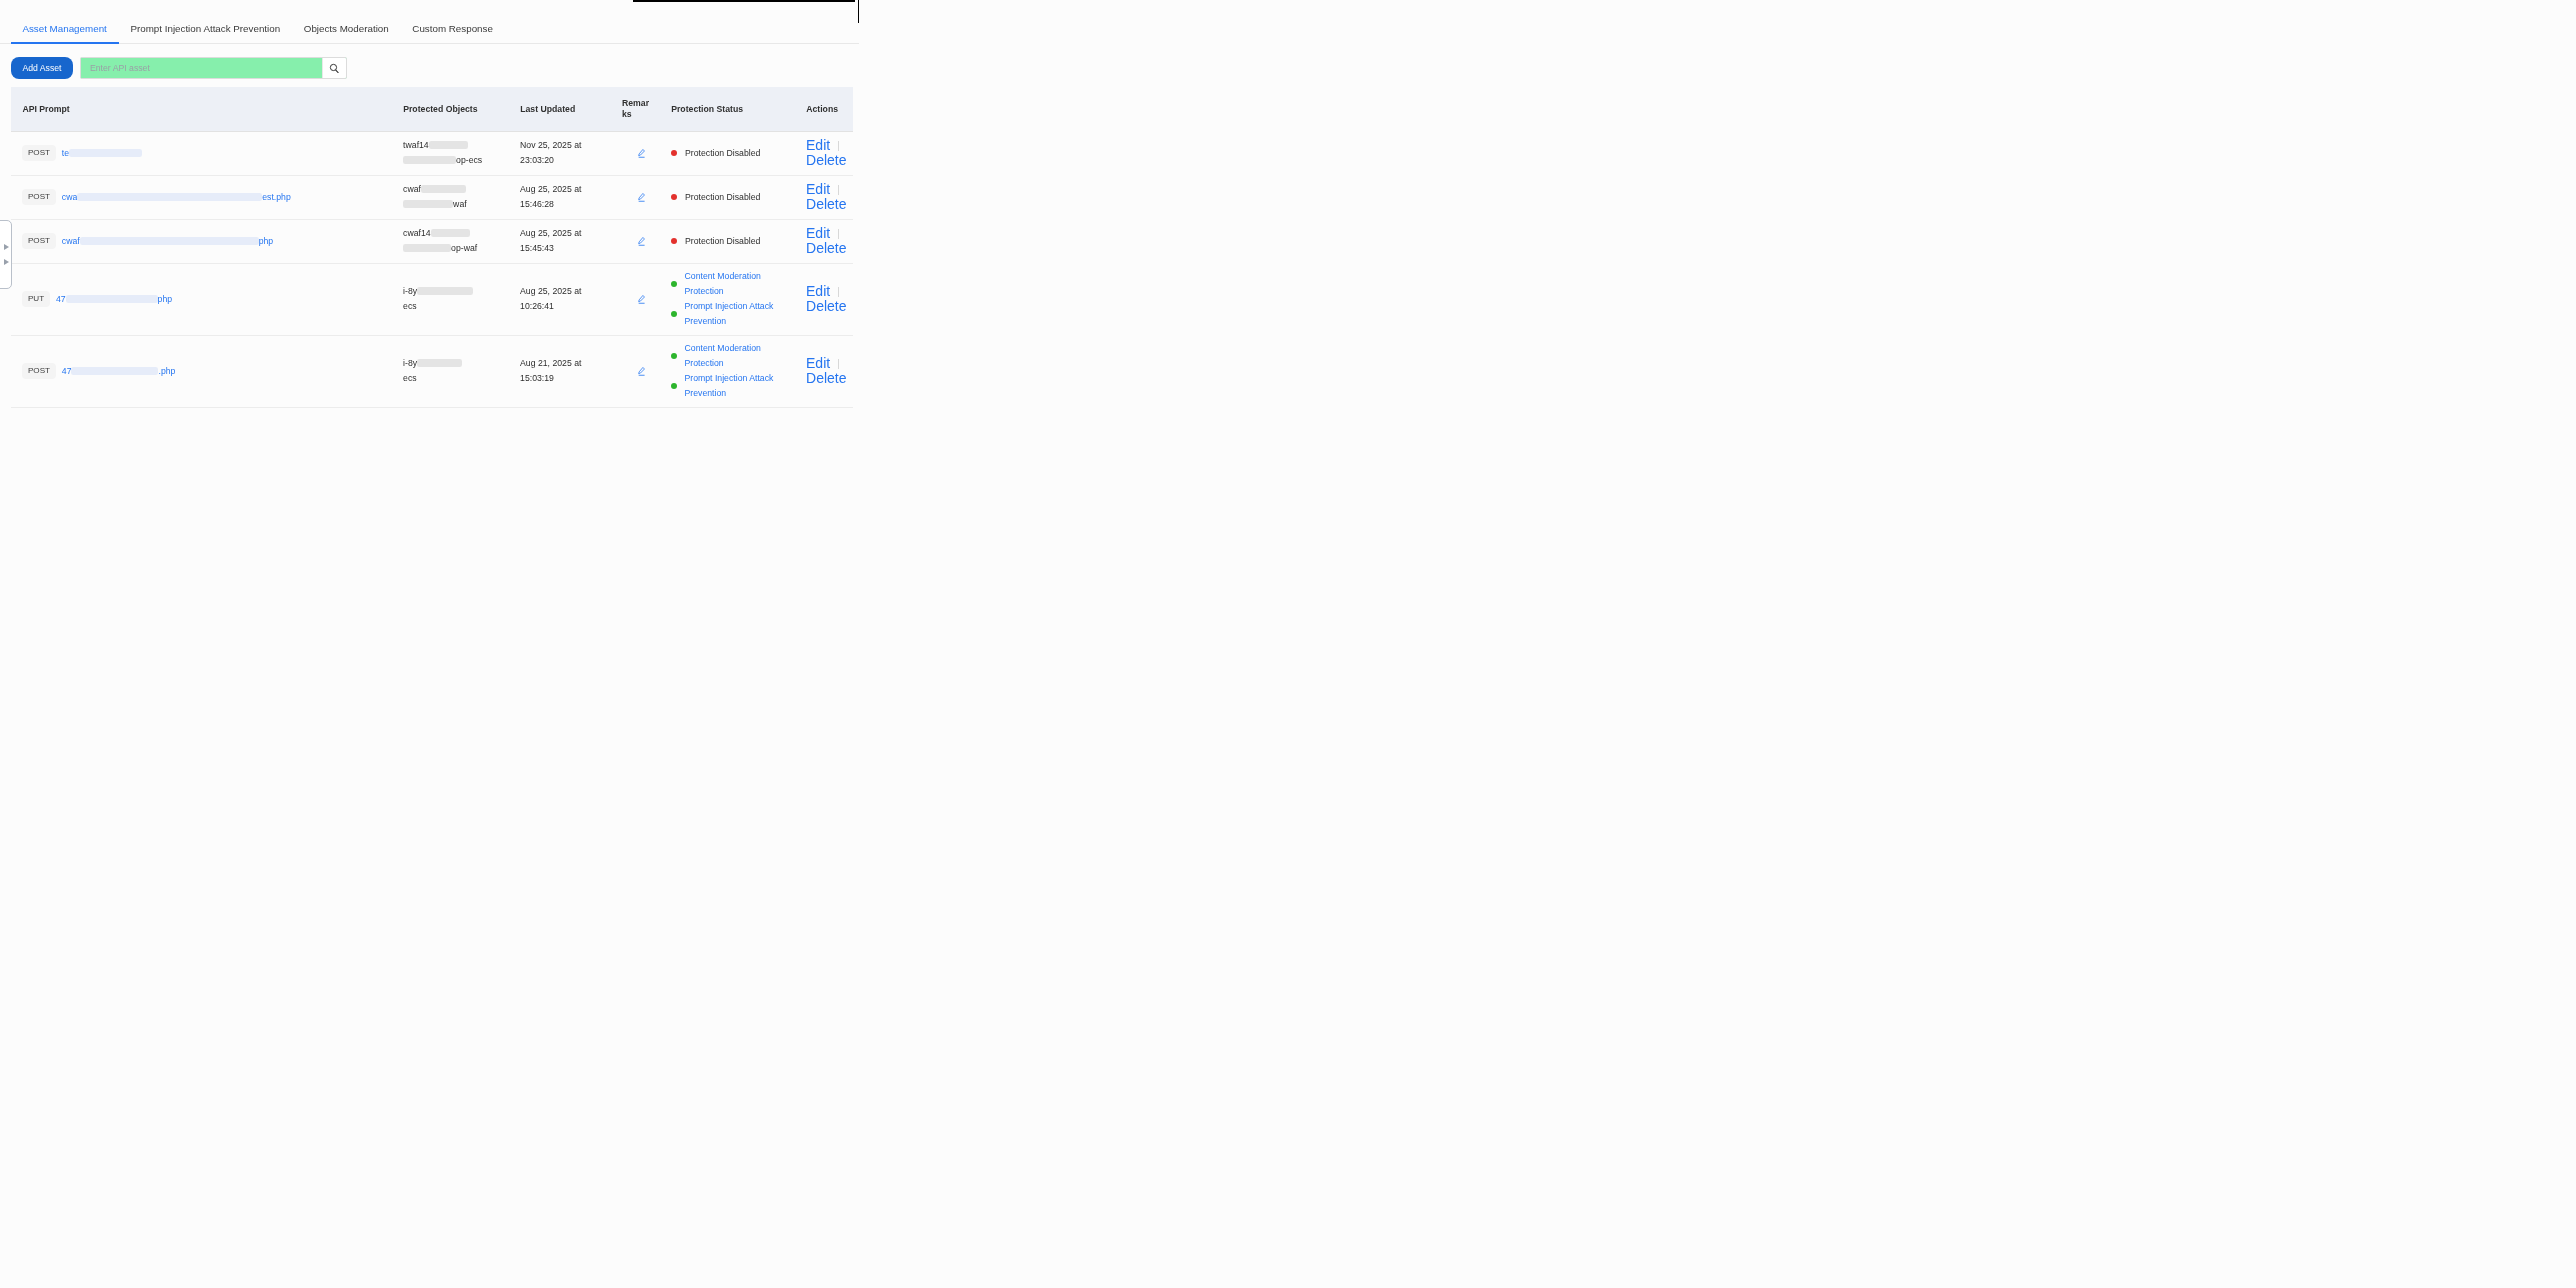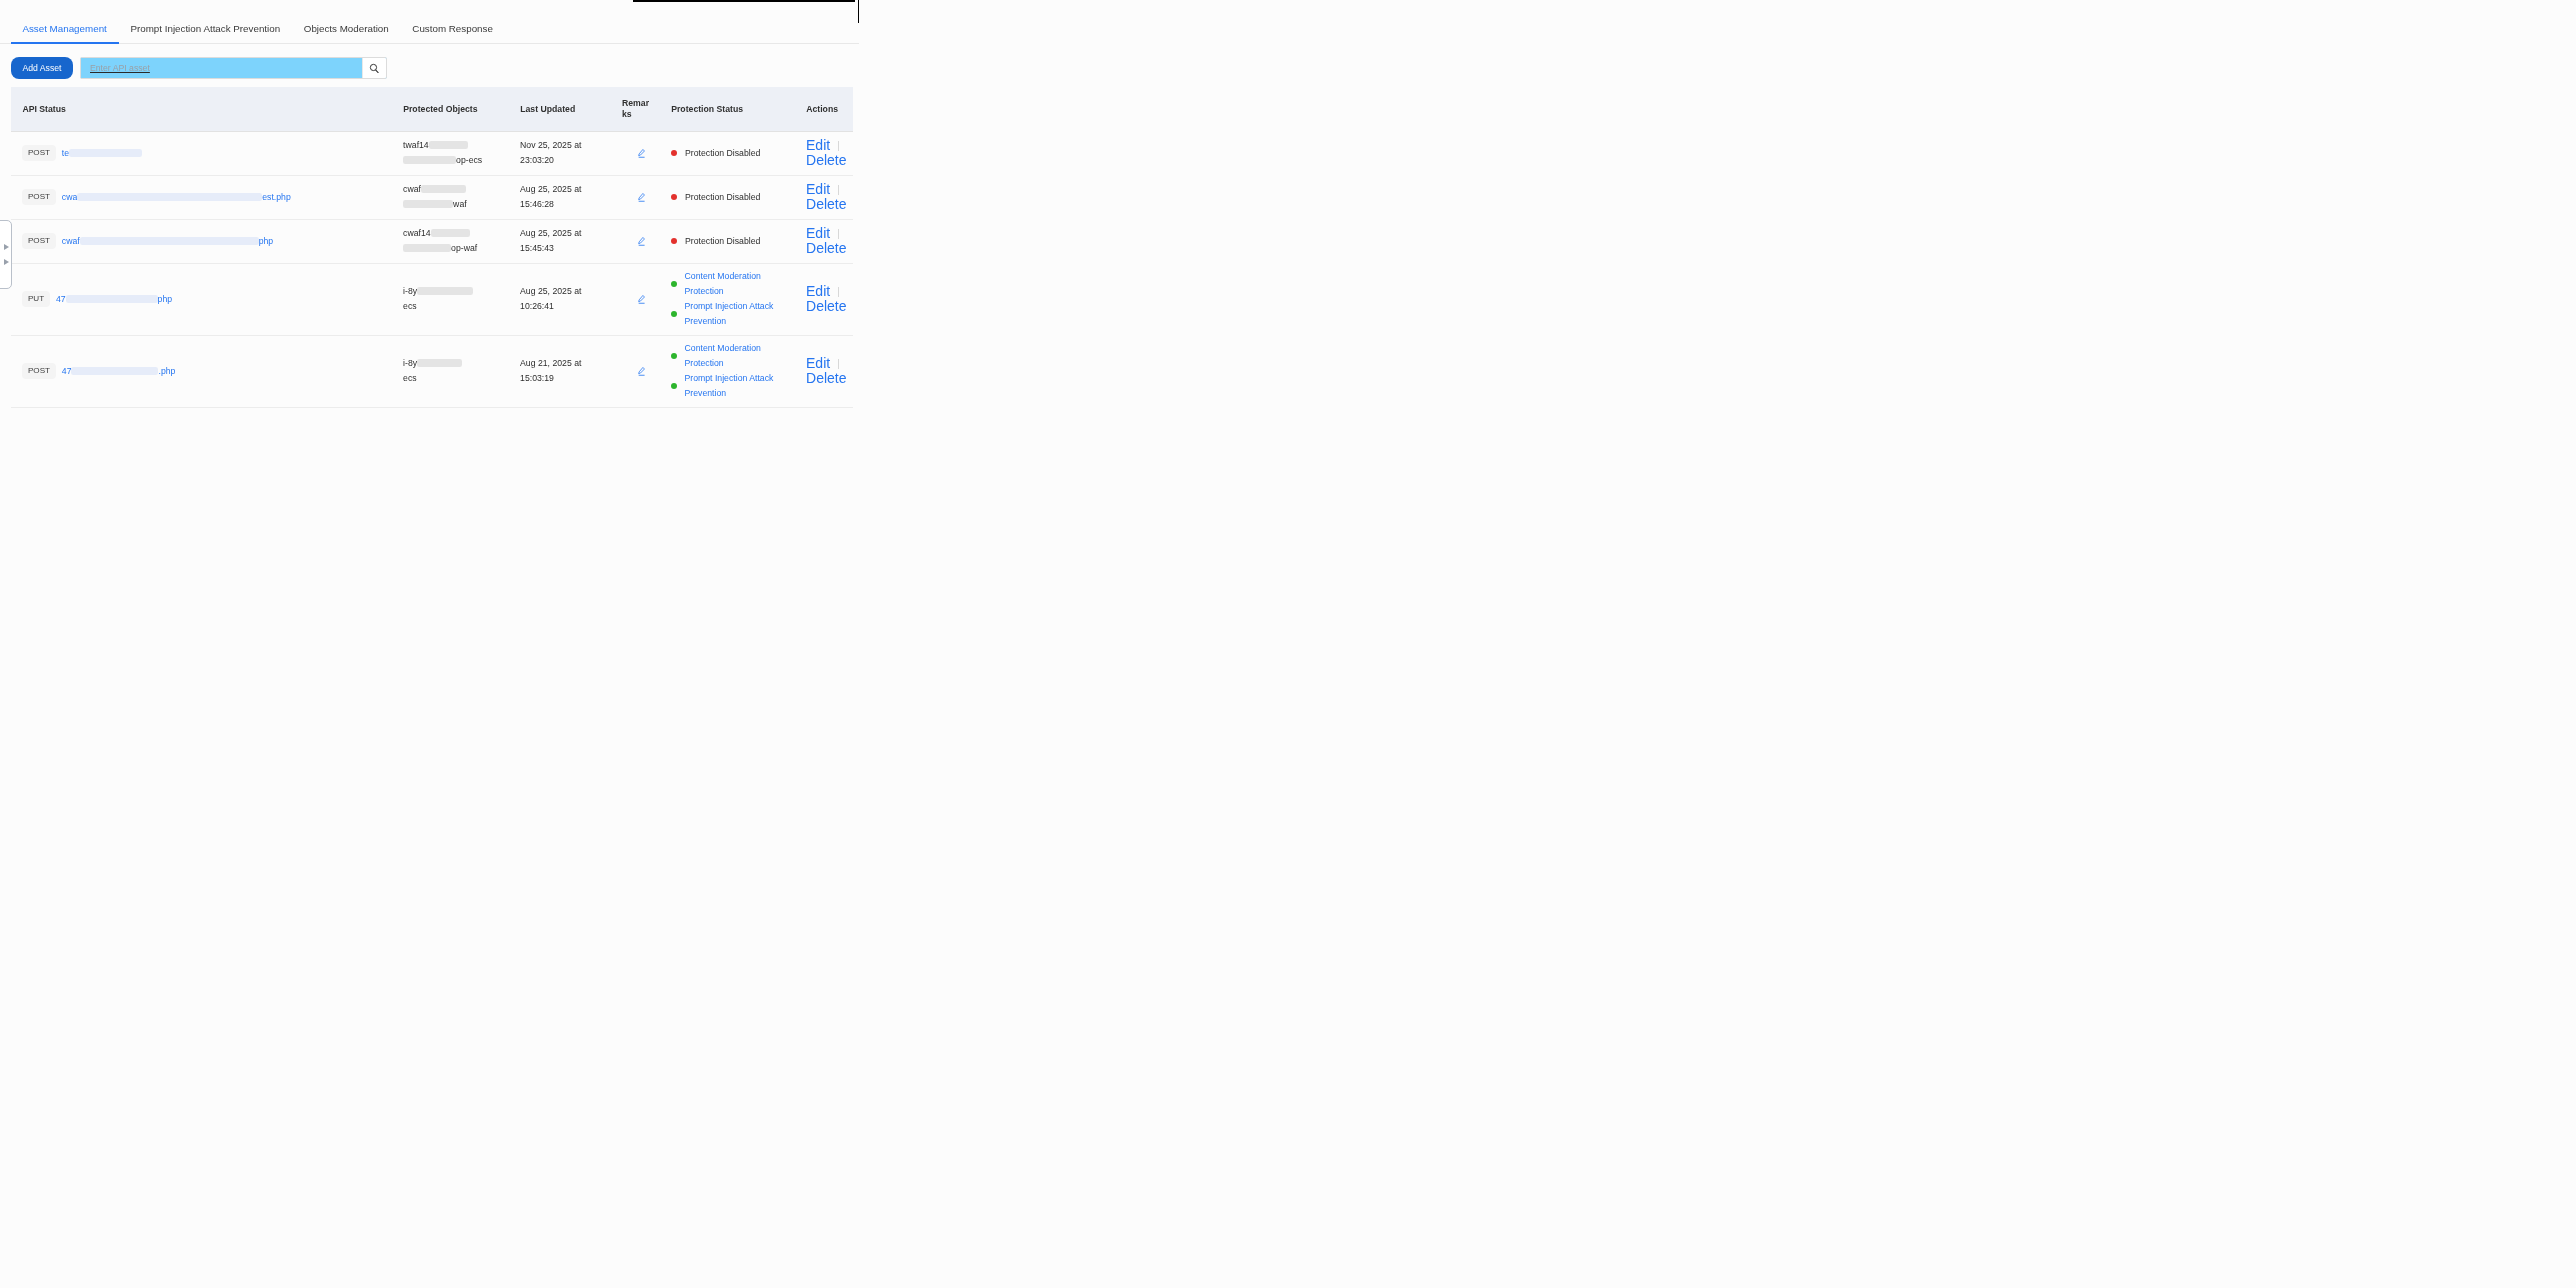--- a/index.html
+++ b/index.html
@@ -19,21 +19,21 @@
 
   
   .tabs{display:flex;margin:18.5px 0 0 0;padding-left:10.6px;border-bottom:1.1px solid #e8e8e8;width:863px;}
   .tab{position:relative;padding:4.5px 11.8px 9px 11.8px;font-size:9.8px;color:#3a3a3a;cursor:pointer;white-space:nowrap;}
   .tab.active{color:var(--accent-link);font-weight:500;}
   .tab.active::after{content:"";position:absolute;left:0;right:0;bottom:-1.1px;height:1.7px;background:var(--accent-link);}
 
   
   .toolbar{display:flex;align-items:center;margin:13px 0 0 11.2px;gap:7.3px;}
   .btn-primary{height:22px;padding:0 11.2px;background:var(--primary-button);color:#fff;font-size:8.7px;font-weight:500;border:none;border-radius:8px;cursor:pointer;font-family:inherit;}
-  .search-box{display:flex;align-items:stretch;width:307px;height:22px;background:#7dd3fc;border:0.6px solid #dcdcdc;border-radius:1.7px;overflow:hidden;text-decoration:underline;}
+  .search-box{display:flex;align-items:stretch;width:267px;height:22px;background:#86efac;border:0.6px solid #dcdcdc;border-radius:1.7px;overflow:hidden;}
   .search-box input{flex:1;border:none;outline:none;padding:0 9px;font-size:8.7px;color:#333;font-family:inherit;background:transparent;}
   .search-box input::placeholder{color:#9aa0a6;}
   .search-btn{width:24px;display:flex;align-items:center;justify-content:center;border-left:0.6px solid #e8e8e8;background:#fff;cursor:pointer;}
 
   
   .table{margin:7.8px 0 0 11.2px;width:842px;}
   .tr{display:flex;align-items:center;border-bottom:0.6px solid #ececec;}
   .thead{height:45px;background:var(--header-bg);border-bottom:0.6px solid #e2e2e2;align-items:center;}
   .th{font-size:8.7px;font-weight:600;color:#303030;}
   .td,.th{padding-right:6.7px;}
@@ -105,21 +105,21 @@
         <svg width="10.6" height="10.6" viewBox="0 0 19 19">
             <circle cx="8" cy="8" r="5.6" fill="none" stroke="#2e2e2e" stroke-width="1.7"></circle>
             <line x1="12.2" y1="12.6" x2="16.4" y2="17.2" stroke="#2e2e2e" stroke-width="1.9" stroke-linecap="round"></line>
           </svg>
       </div>
     </div>
   </div>
 
   <div class="table">
     <div class="tr thead">
-      <div class="th c-asset">API Status</div>
+      <div class="th c-asset">API Prompt</div>
       <div class="th c-protected">Protected Objects</div>
       <div class="th c-updated">Last Updated</div>
       <div class="th c-remarks"><span class="wrap-narrow">Remarks</span></div>
       <div class="th c-status">Protection Status</div>
       <div class="th c-actions">Actions</div>
     </div>
     <div id="tbody">
         <div class="tr row-disabled">
     <div class="td c-asset">
       <span class="badge">POST</span>

